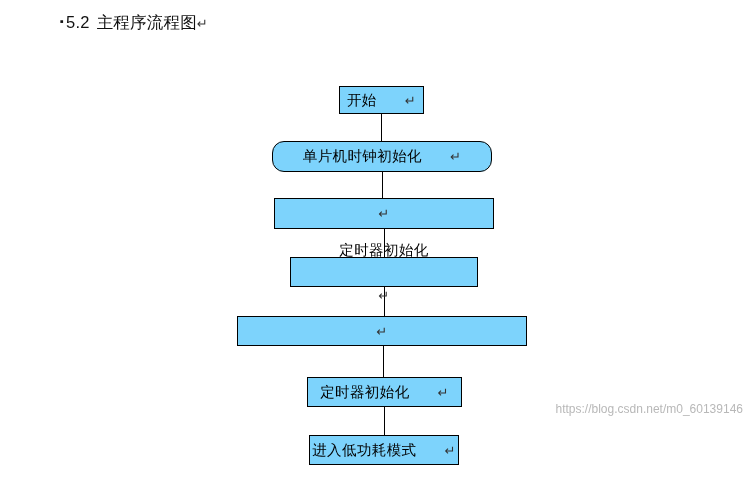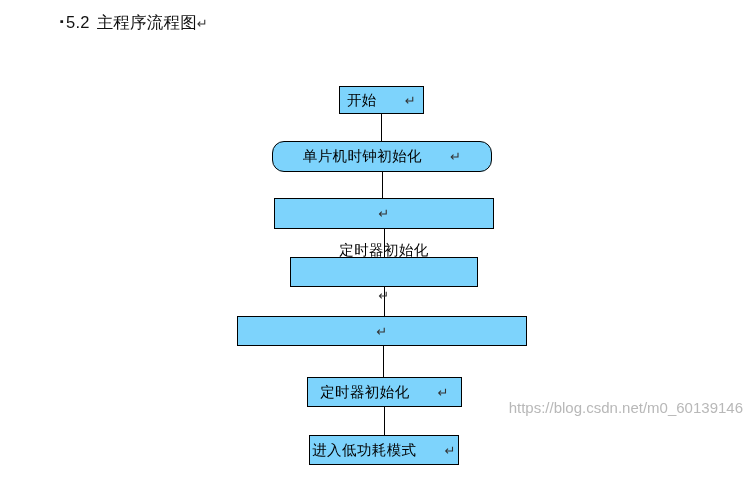--- a/index.html
+++ b/index.html
@@ -73,21 +73,21 @@
   .connector {
     position: absolute;
     width: 1px;
     background: #000000;
   }
   
   .watermark {
     position: absolute;
     right: 8px;
     bottom: 8px;
-    font-size: 15px;
+    font-size: 12px;
     color: #b8b8b8;
     font-family: "Liberation Sans", sans-serif;
     white-space: nowrap;
   }
 </style>
 </head>
 <body>
 
 <div class="page">
 

